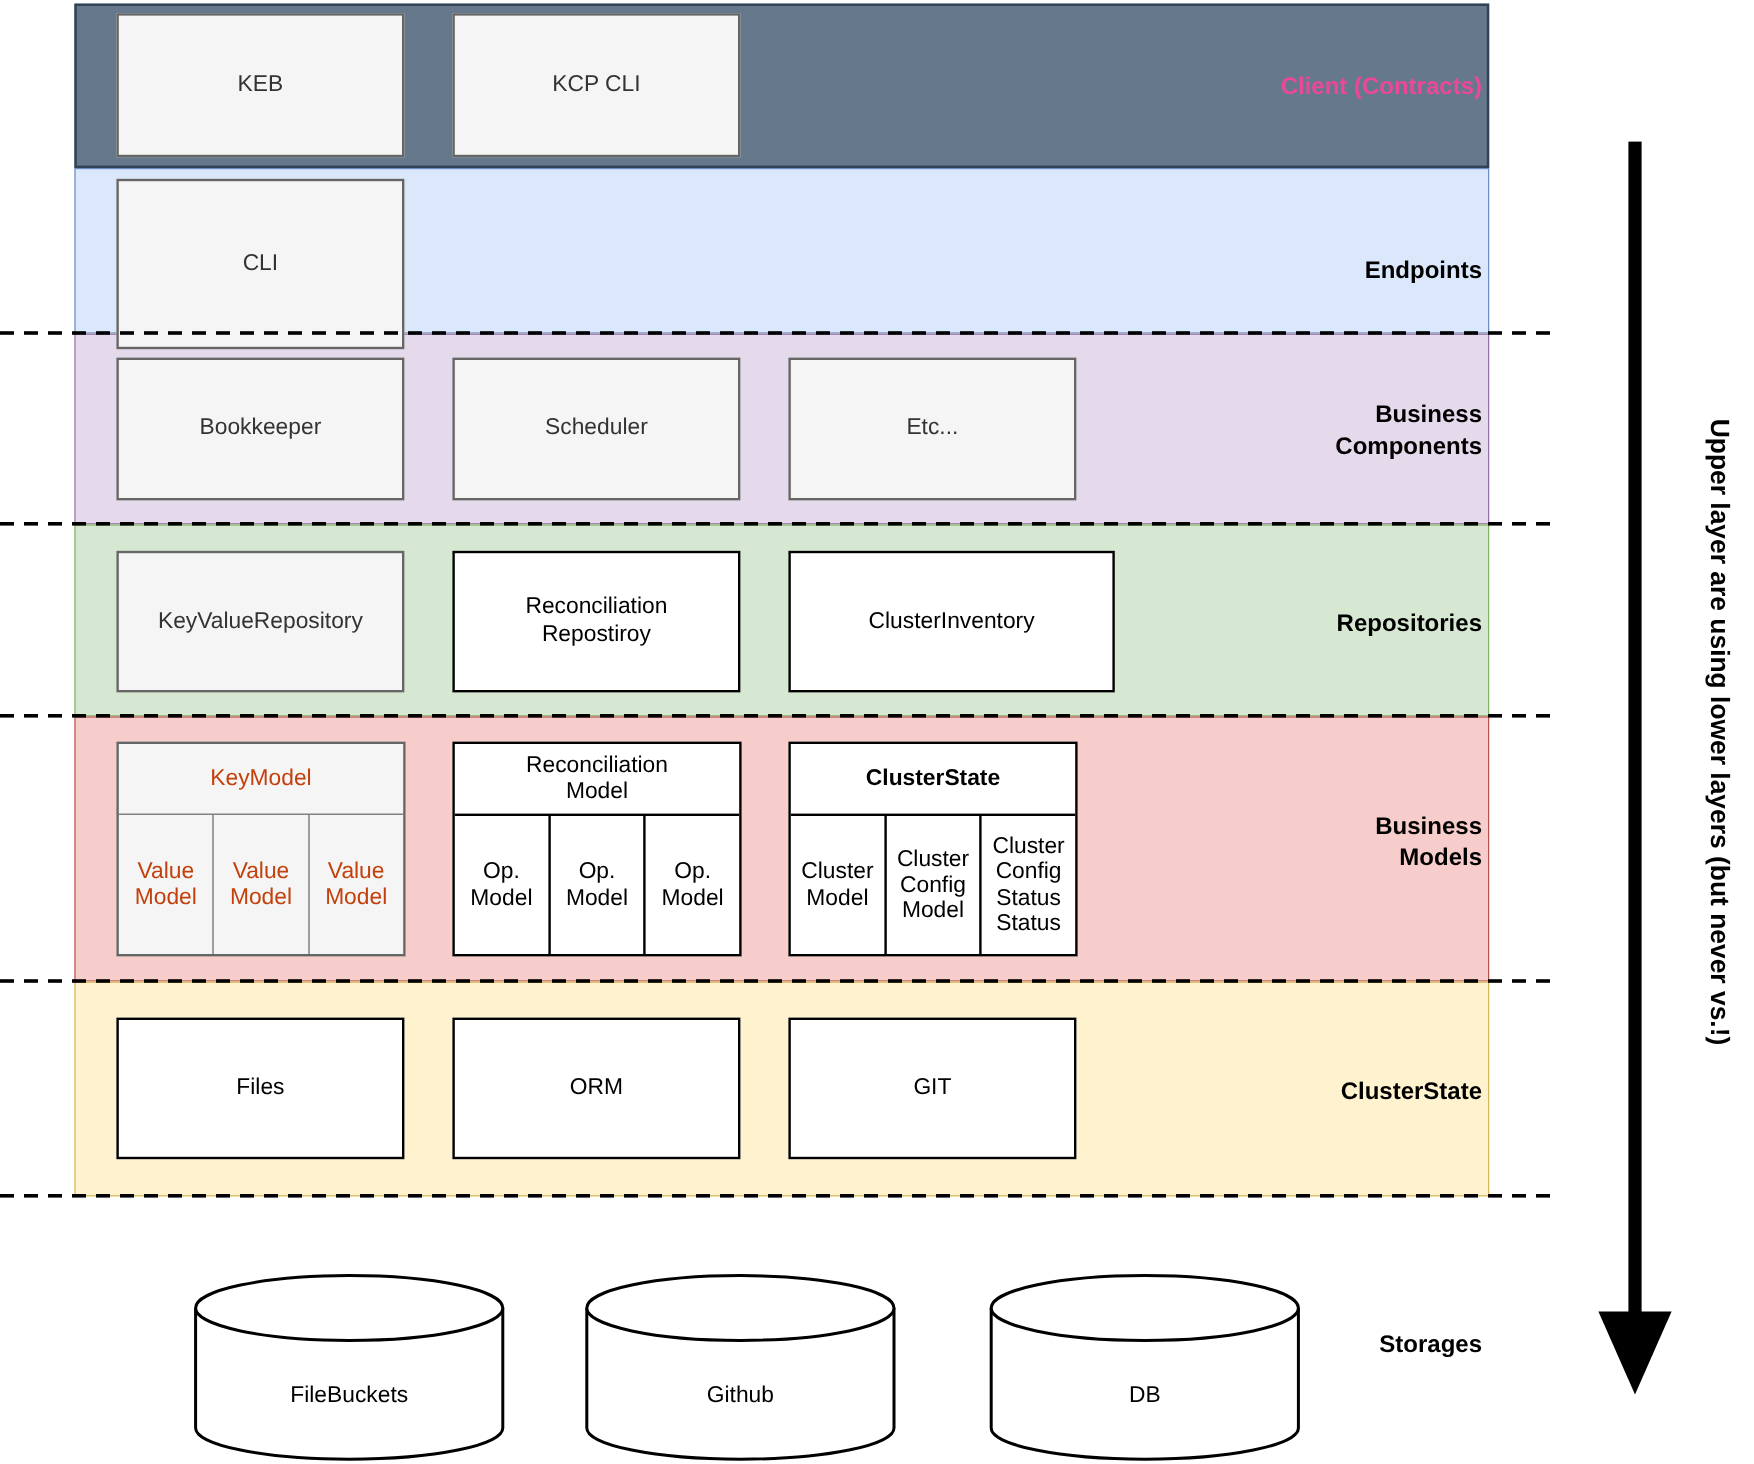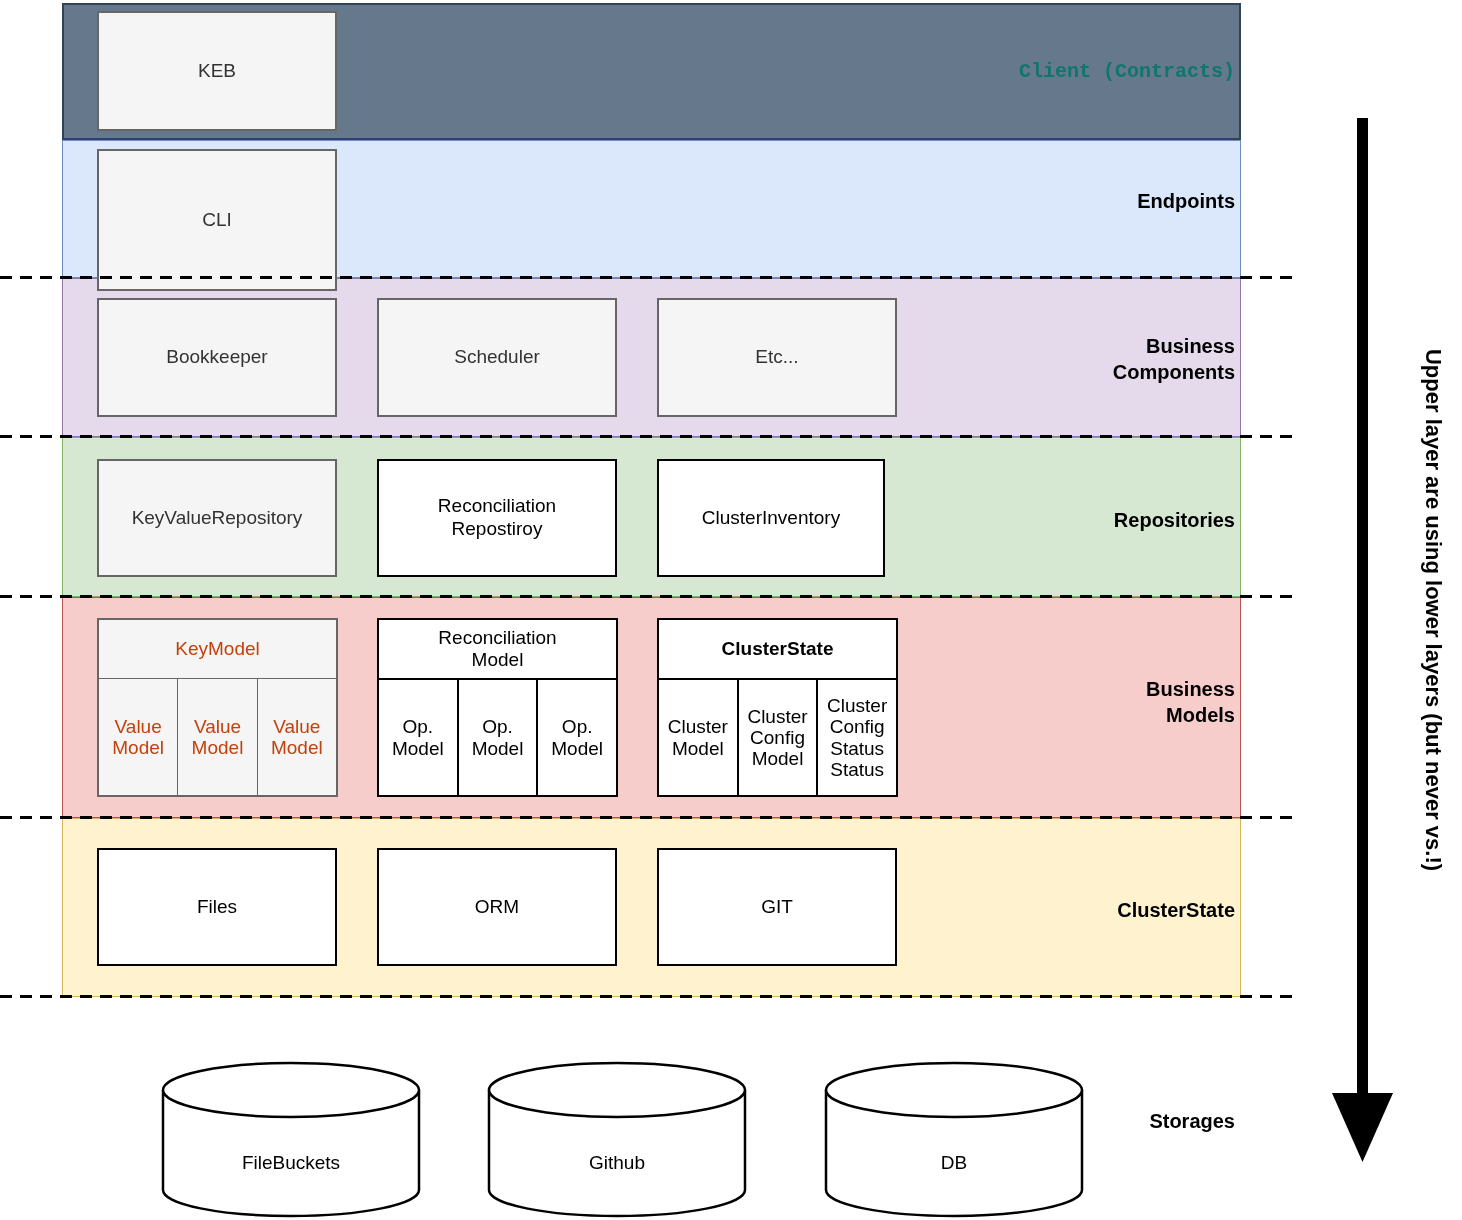--- a/index.html
+++ b/index.html
@@ -37,21 +37,21 @@
   .comp-header.bold{font-weight:bold;}
   .comp-cells{flex:1;display:flex;min-height:0;}
   .cell{flex:1;display:flex;align-items:center;justify-content:center;text-align:center;
         font-size:19px;line-height:1.12;white-space:pre-line;}
   .comp.gray .cell + .cell{border-left:1px solid #666666;}
   .comp.white .cell + .cell{border-left:2px solid #000000;}
 
   
   .layer-label{position:absolute;right:227px;text-align:right;font-weight:bold;font-size:20px;
                line-height:26px;color:#000;white-space:pre-line;z-index:3;}
-  .layer-label.on-dark{color:#0f766e;font-family:Liberation Mono, monospace;}
+  .layer-label.on-dark{color:#ec4899;}
 
   
   .cyl{position:absolute;width:260px;height:160px;z-index:2;}
   .cyl svg{position:absolute;left:0;top:0;}
   .cyl-label{position:absolute;left:0;top:92px;width:100%;text-align:center;font-size:19px;color:#000;}
 
   
   .side-arrow{position:absolute;left:1320px;top:100px;z-index:2;}
   .side-note{position:absolute;left:1433px;top:610px;transform:translate(-50%,-50%) rotate(90deg);
              transform-origin:center;white-space:nowrap;font-weight:bold;font-size:22px;color:#000;}
@@ -70,20 +70,23 @@
 
   <div class="dash" style="top:276px"></div>
   <div class="dash" style="top:435px"></div>
   <div class="dash" style="top:595px"></div>
   <div class="dash" style="top:816px"></div>
   <div class="dash" style="top:995px"></div>
 
   <div class="node gray" style="left:97px;top:11px;width:240px;height:120px">
     <span class="preline">KEB</span>
   </div>
+  <div class="node gray" style="left:377px;top:11px;width:240px;height:120px">
+    <span class="preline">KCP CLI</span>
+  </div>
 
   <div class="node gray" style="left:97px;top:149px;width:240px;height:142px">
     <span class="preline">CLI</span>
   </div>
 
   <div class="node gray" style="left:97px;top:298px;width:240px;height:119px">
     <span class="preline">Bookkeeper</span>
   </div>
   <div class="node gray" style="left:377px;top:298px;width:240px;height:119px">
     <span class="preline">Scheduler</span>
@@ -92,21 +95,21 @@
     <span class="preline">Etc...</span>
   </div>
 
   <div class="node gray" style="left:97px;top:459px;width:240px;height:118px">
     <span class="preline">KeyValueRepository</span>
   </div>
   <div class="node white" style="left:377px;top:459px;width:240px;height:118px">
     <span class="preline">Reconciliation
 Repostiroy</span>
   </div>
-  <div class="node white" style="left:657px;top:459px;width:228px;height:118px">
+  <div class="node white" style="left:657px;top:459px;width:272px;height:118px">
     <span class="preline">ClusterInventory</span>
   </div>
 
   <div class="comp gray" style="left:97px;top:618px;width:241px;height:179px">
     <div class="comp-header">KeyModel</div>
     <div class="comp-cells">
       <div class="cell">Value
 Model</div>
       <div class="cell">Value
 Model</div>
@@ -147,21 +150,21 @@
     <span class="preline">Files</span>
   </div>
   <div class="node white" style="left:377px;top:848px;width:240px;height:118px">
     <span class="preline">ORM</span>
   </div>
   <div class="node white" style="left:657px;top:848px;width:240px;height:118px">
     <span class="preline">GIT</span>
   </div>
 
   <div class="layer-label on-dark" style="top:59px">Client (Contracts)</div>
-  <div class="layer-label" style="top:188px">Endpoints</div>
+  <div class="layer-label" style="top:213px">Endpoints</div>
   <div class="layer-label" style="top:333px">Business
 Components</div>
   <div class="layer-label" style="top:507px">Repositories</div>
   <div class="layer-label" style="top:676px">Business
 Models</div>
   <div class="layer-label" style="top:897px">ClusterState</div>
   <div class="layer-label" style="top:1108px">Storages</div>
 
   <div class="cyl" style="left:161px;top:1060px">
     <svg width="260" height="160" viewBox="0 0 260 160">

